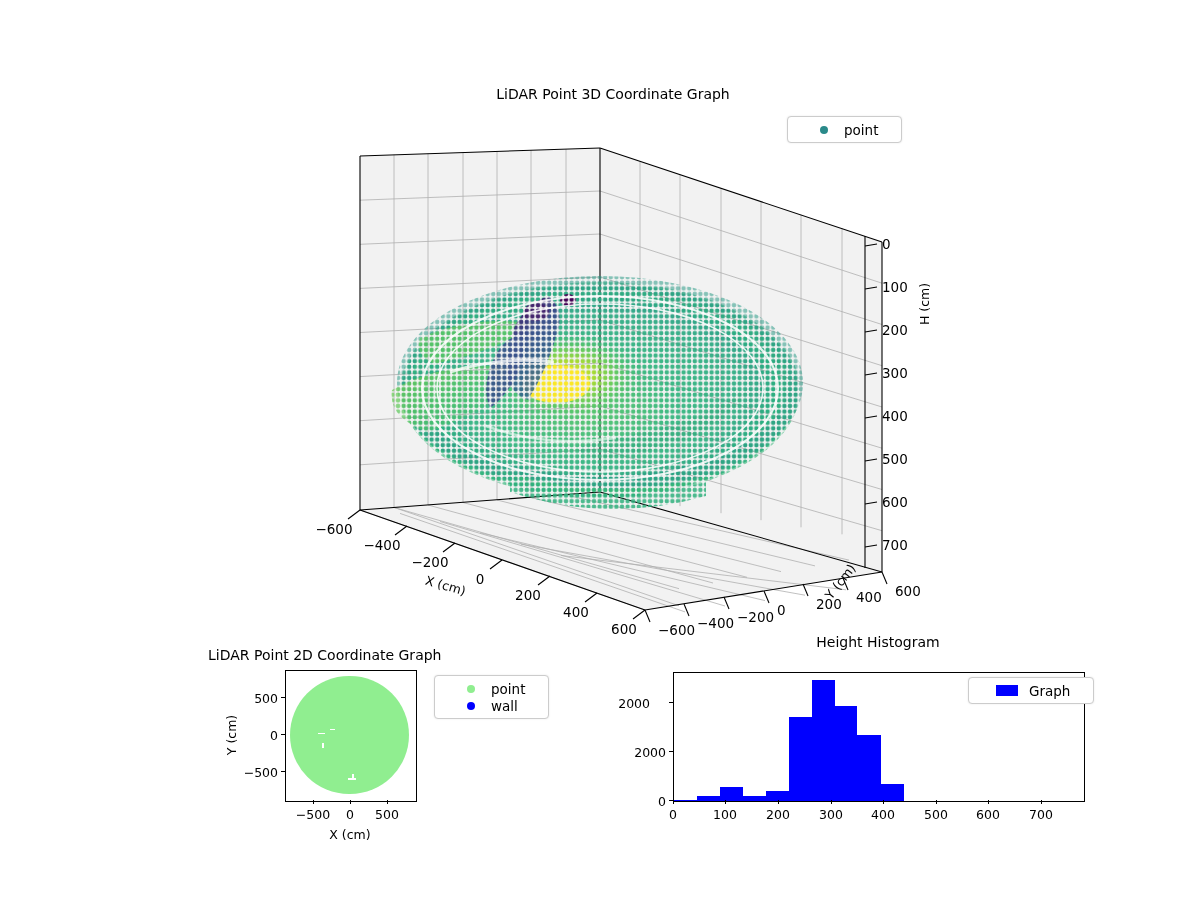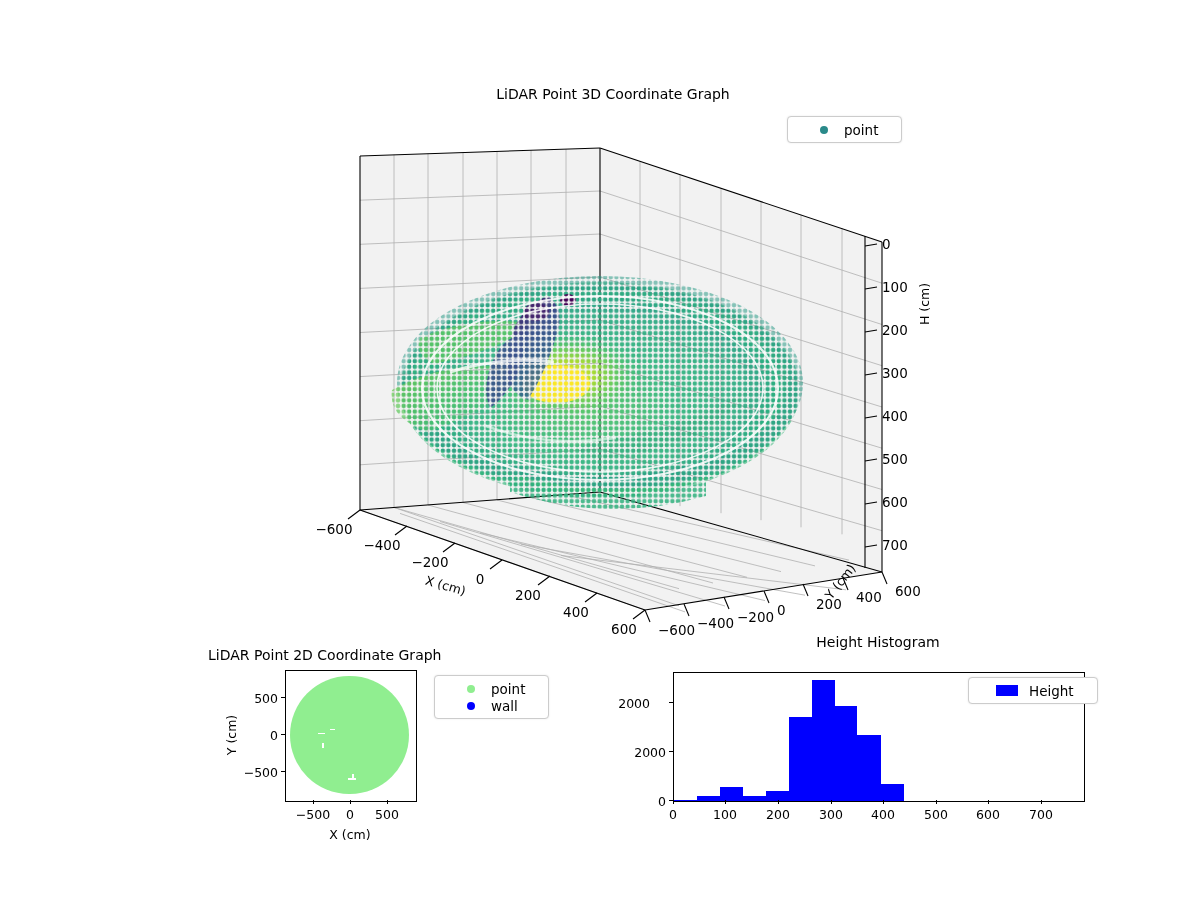--- a/index.html
+++ b/index.html
@@ -356,17 +356,17 @@
 
   <div class="t tkl rmid" style="left:666px;top:801px;">0</div>
   <div class="t tkl rmid" style="left:666px;top:752px;">2000</div>
   <div class="t tkl rmid" style="left:650px;top:703px;">2000</div>
 
   <div class="legend" style="left:968px;top:677px;">
     <div class="lrow">
       <span class="lmk" style="width:30px">
         <span class="swatch" style="background:#0000ff"></span>
       </span>
-      <span class="ltxt">Height</span>
+      <span class="ltxt">Graph</span>
     </div>
   </div>
 
 </div>
 
 </body></html>

